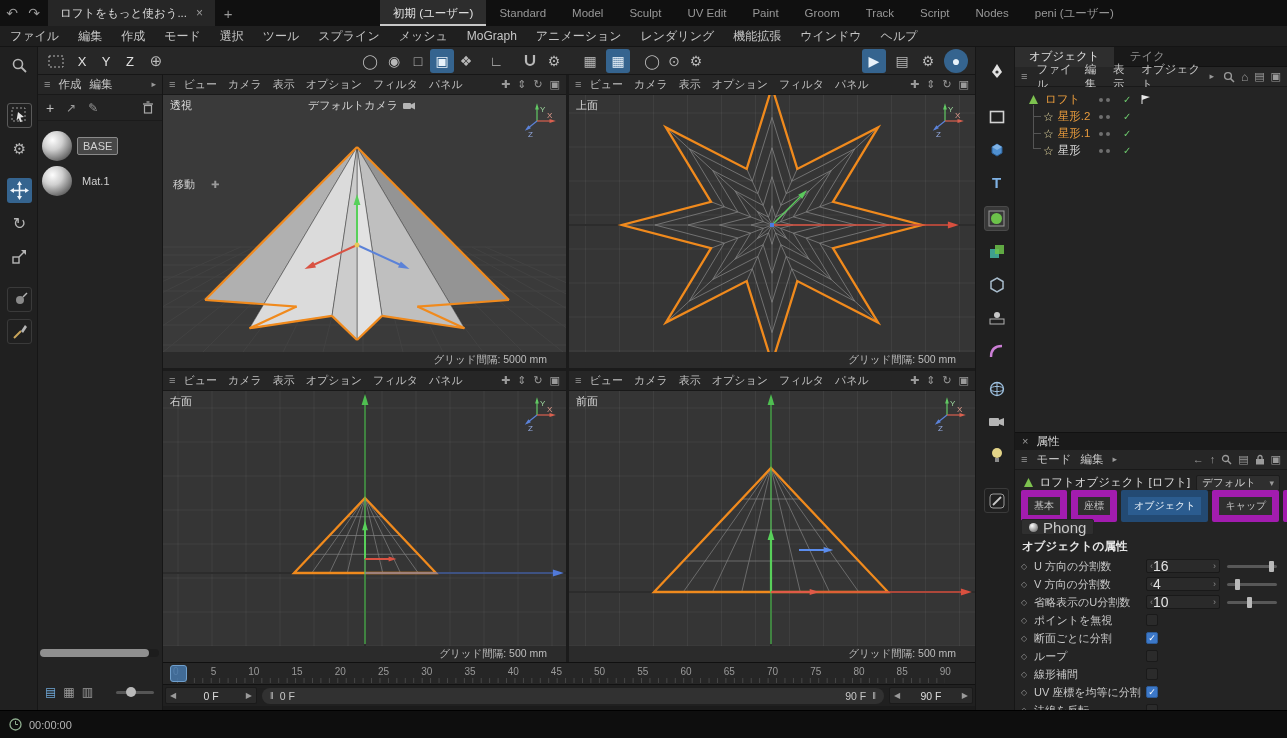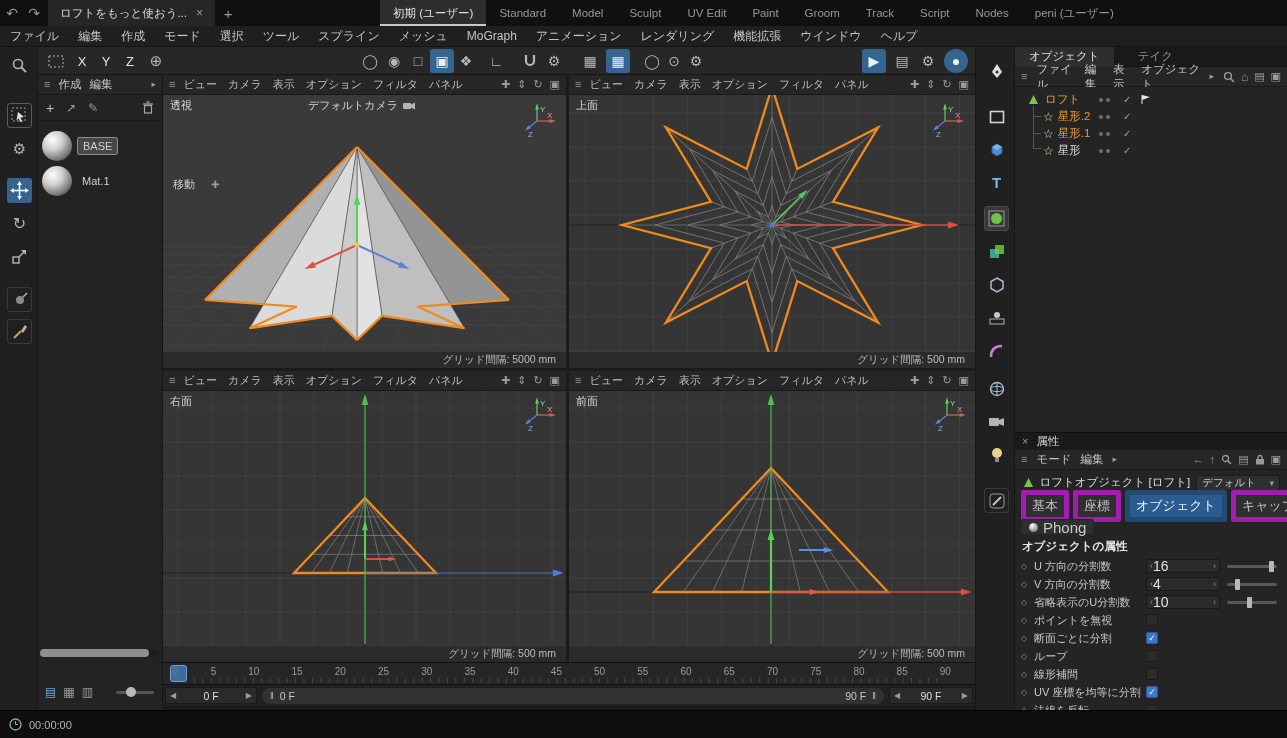--- a/index.html
+++ b/index.html
@@ -12,33 +12,33 @@
 .hl{background:#35648f;color:#e8f2fa}
 .ltab{padding:0 13px;height:26px;display:flex;align-items:center;font-size:11.5px;color:#989898;white-space:nowrap}
 .ltab.active{background:#2d2d2d;color:#e2e2e2;box-shadow:inset 0 -2px 0 #c8c8c8}
 .menu-item{font-size:12px;color:#c6c6c6;white-space:nowrap}
 .vp{background:#1a1a1a}
 .vp-header{position:absolute;left:0;top:0;right:0;height:20px;background:#262626;border-bottom:1px solid #191919;padding:0 6px;display:flex;align-items:center}
 .vp-mi{font-size:11px;color:#c0c0c0;white-space:nowrap}
 .vp-body{position:absolute;left:0;top:20px;right:0;bottom:0;overflow:hidden;background:#353535}
 .vp-grid{background-color:#353535;background-image:linear-gradient(rgba(255,255,255,.05) 1px,transparent 1px),linear-gradient(90deg,rgba(255,255,255,.05) 1px,transparent 1px);background-size:34px 34px;background-position:center center}
 .vp-label{position:absolute;left:7px;top:3px;font-size:11px;color:#dadada}
-.vp-status{position:absolute;left:0;bottom:0;right:0;height:16px;background:#2b2b2b;display:flex;align-items:center;justify-content:flex-end;padding-right:10px;font-size:10.5px;color:#bdbdbd}
+.vp-status{position:absolute;left:0;bottom:0;right:0;height:16px;background:#2b2b2b;display:flex;align-items:center;justify-content:flex-end;padding-right:19px;font-size:10.5px;color:#bdbdbd}
 .vp-tools{margin-left:auto;display:flex;gap:7px}
 .vp-tools .ico{font-size:11px}
 .spin{height:17px;background:#2a2a2a;border:1px solid #1a1a1a;border-radius:2px;padding:0 4px;display:flex;align-items:center}
 .spin .arr{font-size:8px;color:#9a9a9a}
 .mat-thumb{width:30px;height:30px;border-radius:50%;background:radial-gradient(circle at 35% 30%,#fdfdfd,#cfcfcf 35%,#8a8a8a 62%,#474747 88%);flex:none}
 .mat-label{font-size:11px;color:#d0d0d0;padding:2px 5px;white-space:nowrap}
 .mat-label.selected{background:#474747;border:1px solid #8a8a8a;border-radius:2px}
 .tree-row{position:relative;height:17px;display:flex;align-items:center;font-size:11.5px}
 .obj-dots{position:absolute;left:84px;display:flex;gap:3px}
 .obj-dots i{width:4px;height:4px;border-radius:50%;background:#6f6f6f}
 .obj-check{position:absolute;left:108px;color:#6cc76c;font-size:10px}
-.atab{background:#2f2f2f;border:5px solid #a21caf;border-radius:2px;padding:2px 6px;font-size:13px;color:#c4c4c4;white-space:nowrap}
+.atab{background:#2f2f2f;border:7px solid #a21caf;border-radius:2px;padding:2px 6px;font-size:10px;color:#c4c4c4;white-space:nowrap}
 .atab.active{background:#2b5c8f;border-color:#234a73;color:#eef4fa}
 .arow{position:relative;height:18px;display:flex;align-items:center}
 .arow .dia{position:absolute;left:6px;font-size:8px;color:#8d8d8d}
 .arow .albl{position:absolute;left:19px;font-size:11px;color:#c9c9c9;white-space:nowrap}
 .aspin{position:absolute;left:131px;width:74px;height:14px;background:#2a2a2a;border:1px solid #191919;border-radius:2px;display:flex;align-items:center;padding:0 3px}
 .aspin .arr{font-size:9px;color:#8d8d8d}
 .aspin .val{flex:1;text-align:left;font-size:14px;color:#e2e2e2}
 .aslider{position:absolute;left:212px;width:50px;height:3px;background:#585858;border-radius:2px;top:8px}
 .aslider .hdl{position:absolute;top:-4px;width:5px;height:11px;background:#b9b9b9;border-radius:1px}
 .chk{position:absolute;left:131px;width:12px;height:12px;background:#2b2b2b;border:1px solid #1a1a1a;border-radius:2px;display:flex;align-items:center;justify-content:center}
@@ -629,21 +629,21 @@
         <rect x="1" y="1" width="14" height="14" rx="3" fill="none" stroke="#9a9a9a"></rect>
         <line x1="4" y1="12" x2="12" y2="4" stroke="#c9c9c9" stroke-width="1.8"></line>
       </svg>
     </span>
 </div>
 
 <div class="abs" style="left:1015px;top:47px;width:272px;height:663px;background:#242424">
 
   <div class="flex" style="height:20px;background:#191919;border-bottom:1px solid #111">
     <span style="height:20px;display:flex;align-items:center;padding:0 14px;background:#2e2e2e;color:#e0e0e0;font-size:11.5px">オブジェクト</span>
-    <span style="height:20px;display:flex;align-items:center;padding:0 24px;color:#8f8f8f;font-size:11.5px">テイク</span>
+    <span style="height:20px;display:flex;align-items:center;padding:0 16px;color:#8f8f8f;font-size:11.5px">テイク</span>
   </div>
 
   <div class="flex" style="height:20px;background:#262626;border-bottom:1px solid #191919;padding:0 6px;gap:9px">
     <span class="ico" style="font-size:11px">≡</span>
     <span style="font-size:11.5px;color:#c6c6c6">ファイル</span>
     <span style="font-size:11.5px;color:#c6c6c6">編集</span>
     <span style="font-size:11.5px;color:#c6c6c6">表示</span>
     <span style="font-size:11.5px;color:#c6c6c6">オブジェクト</span>
     <span class="ico" style="font-size:9px">▸</span>
     <span class="flex" style="margin-left:auto;gap:6px">

